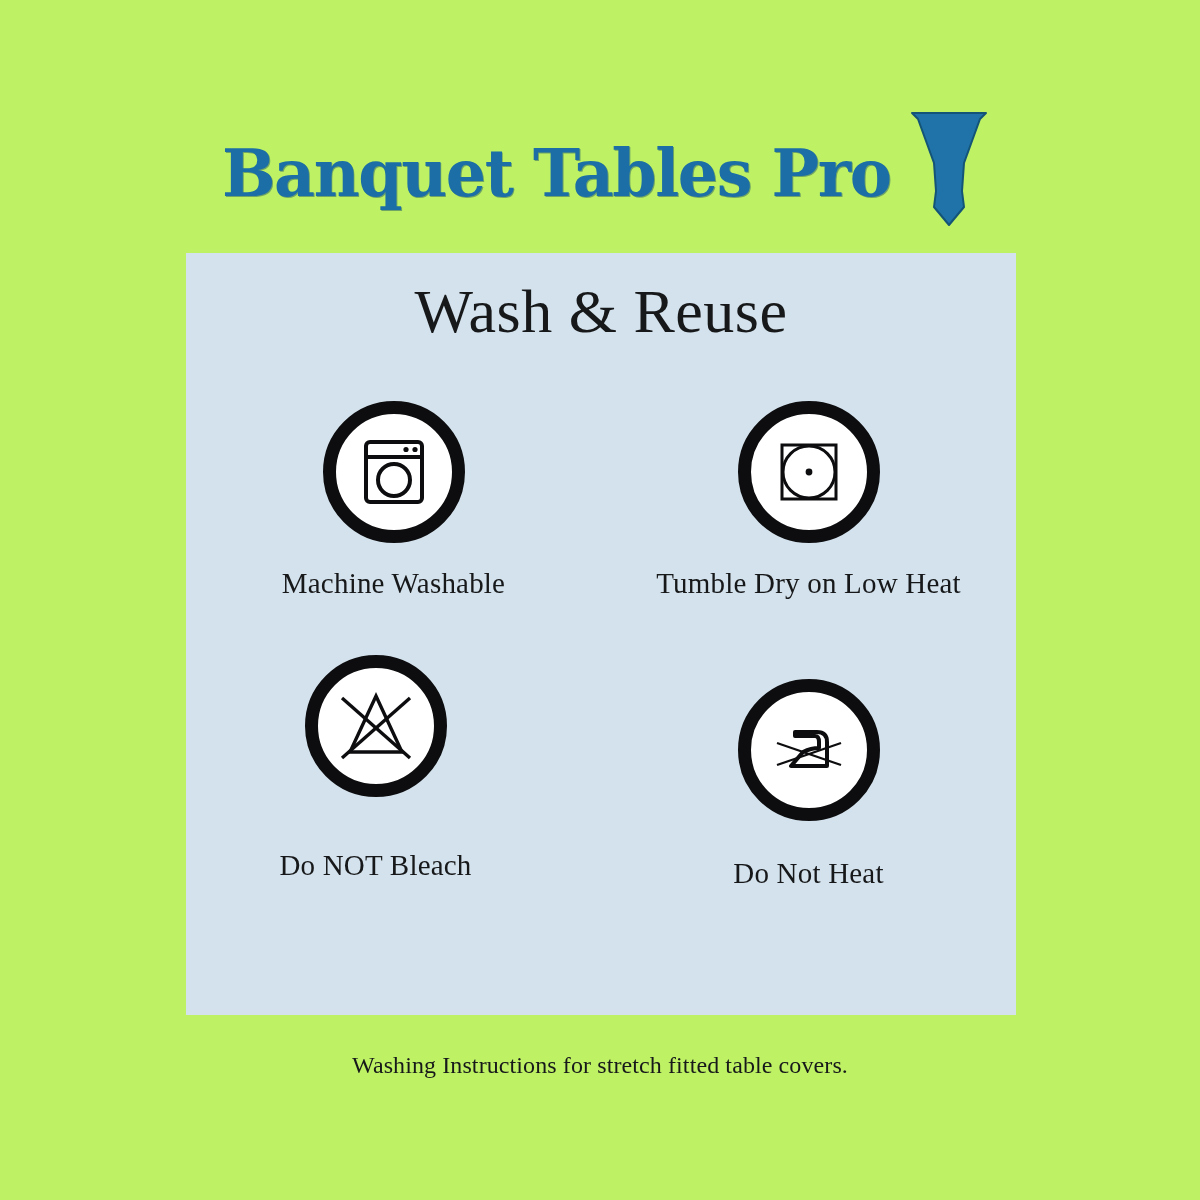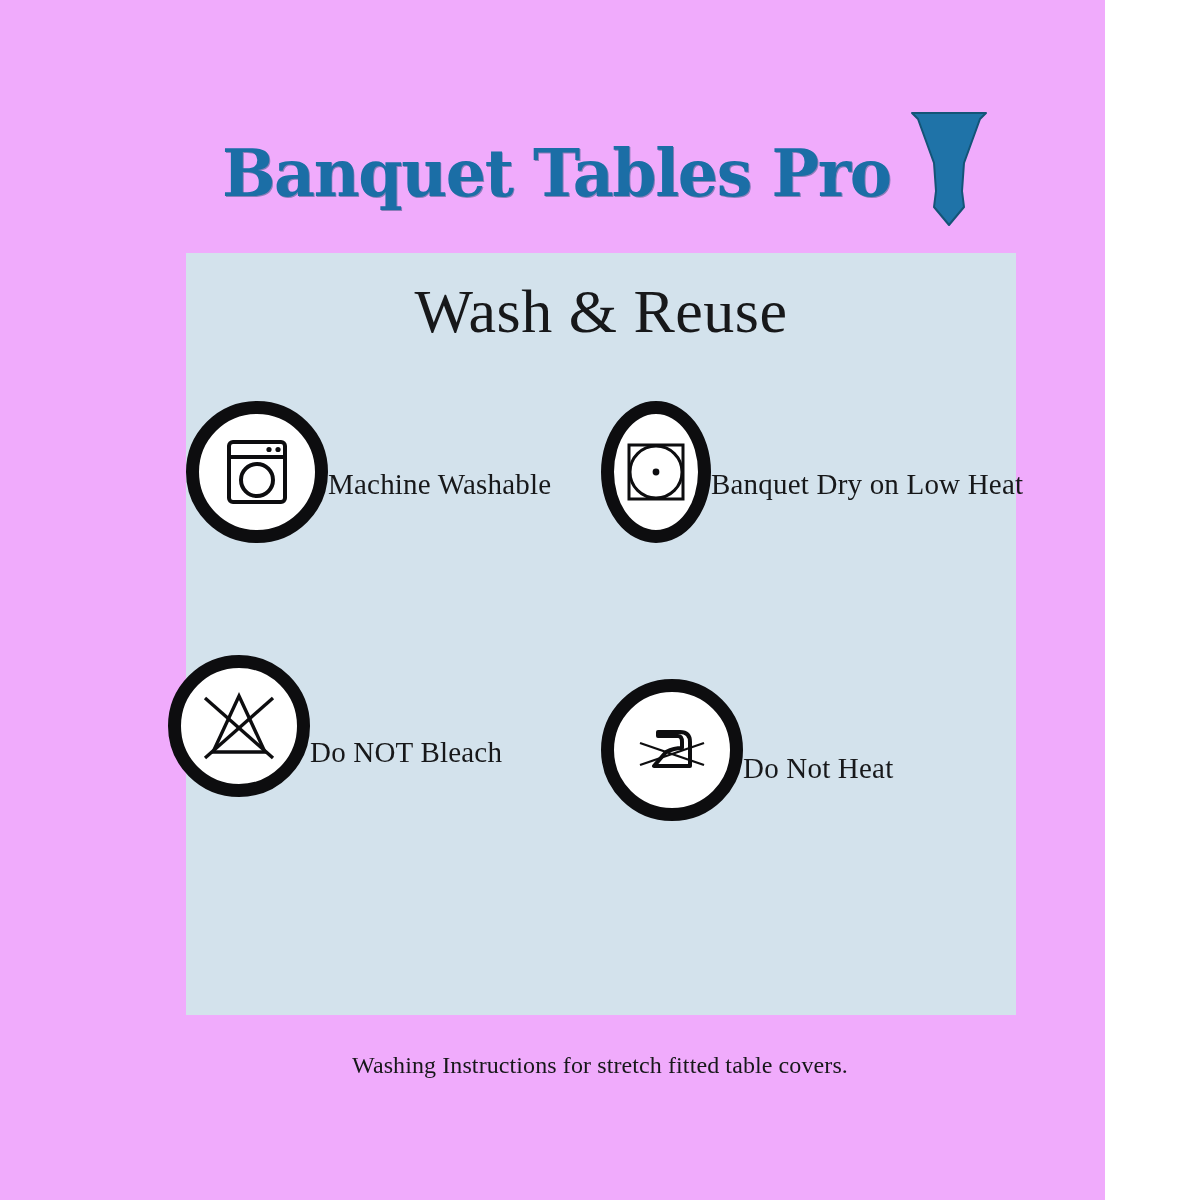--- a/index.html
+++ b/index.html
@@ -10,23 +10,23 @@
     width: 1200px;
     height: 1200px;
     background: #ffffff;
     font-family: "Liberation Serif", serif;
     overflow: hidden;
     position: relative;
   }
 
   #page {
     position: relative;
-    width: 1105px;
+    width: 1200px;
     height: 1200px;
-    background: #f0abfc;
+    background: #bef264;
   }
 
   
   .brand {
     position: absolute;
     left: 0;
     top: 108px;
     width: 1200px;
     height: 130px;
     display: flex;
@@ -79,21 +79,21 @@
     position: absolute;
     left: 0;
     top: 148px;
     width: 830px;
     height: 560px;
   }
   .cell {
     position: absolute;
     width: 415px;
     display: flex;
-    flex-direction: row;
+    flex-direction: column;
     align-items: center;
   }
   .cell-r1c1 { left: 0;    top: 0; }
   .cell-r1c2 { left: 415px; top: 0; }
   .cell-r2c1 { left: -18px; top: 254px; }
   .cell-r2c2 { left: 415px; top: 278px; }
 
   .badge {
     width: 142px;
     height: 142px;
@@ -166,21 +166,21 @@
       </div>
 
       <div class="cell cell-r1c2">
         <div class="badge">
           <svg width="84" height="84" viewBox="0 0 84 84" aria-hidden="true">
             <rect x="15" y="15" width="54" height="54" fill="#ffffff" stroke="#0d0d0f" stroke-width="3"></rect>
             <circle cx="42" cy="42" r="26" fill="none" stroke="#0d0d0f" stroke-width="3"></circle>
             <circle cx="42" cy="42" r="3.4" fill="#0d0d0f"></circle>
           </svg>
         </div>
-        <div class="caption">Banquet Dry on Low Heat</div>
+        <div class="caption">Tumble Dry on Low Heat</div>
       </div>
 
       <div class="cell cell-r2c1">
         <div class="badge">
           <svg width="92" height="92" viewBox="0 0 92 92" aria-hidden="true">
             <path d="M46 16 L72 72 L20 72 Z" fill="none" stroke="#0d0d0f" stroke-width="3.4" stroke-linejoin="miter"></path>
             <line x1="12" y1="18" x2="80" y2="78" stroke="#0d0d0f" stroke-width="3.4"></line>
             <line x1="80" y1="18" x2="12" y2="78" stroke="#0d0d0f" stroke-width="3.4"></line>
           </svg>
         </div>

